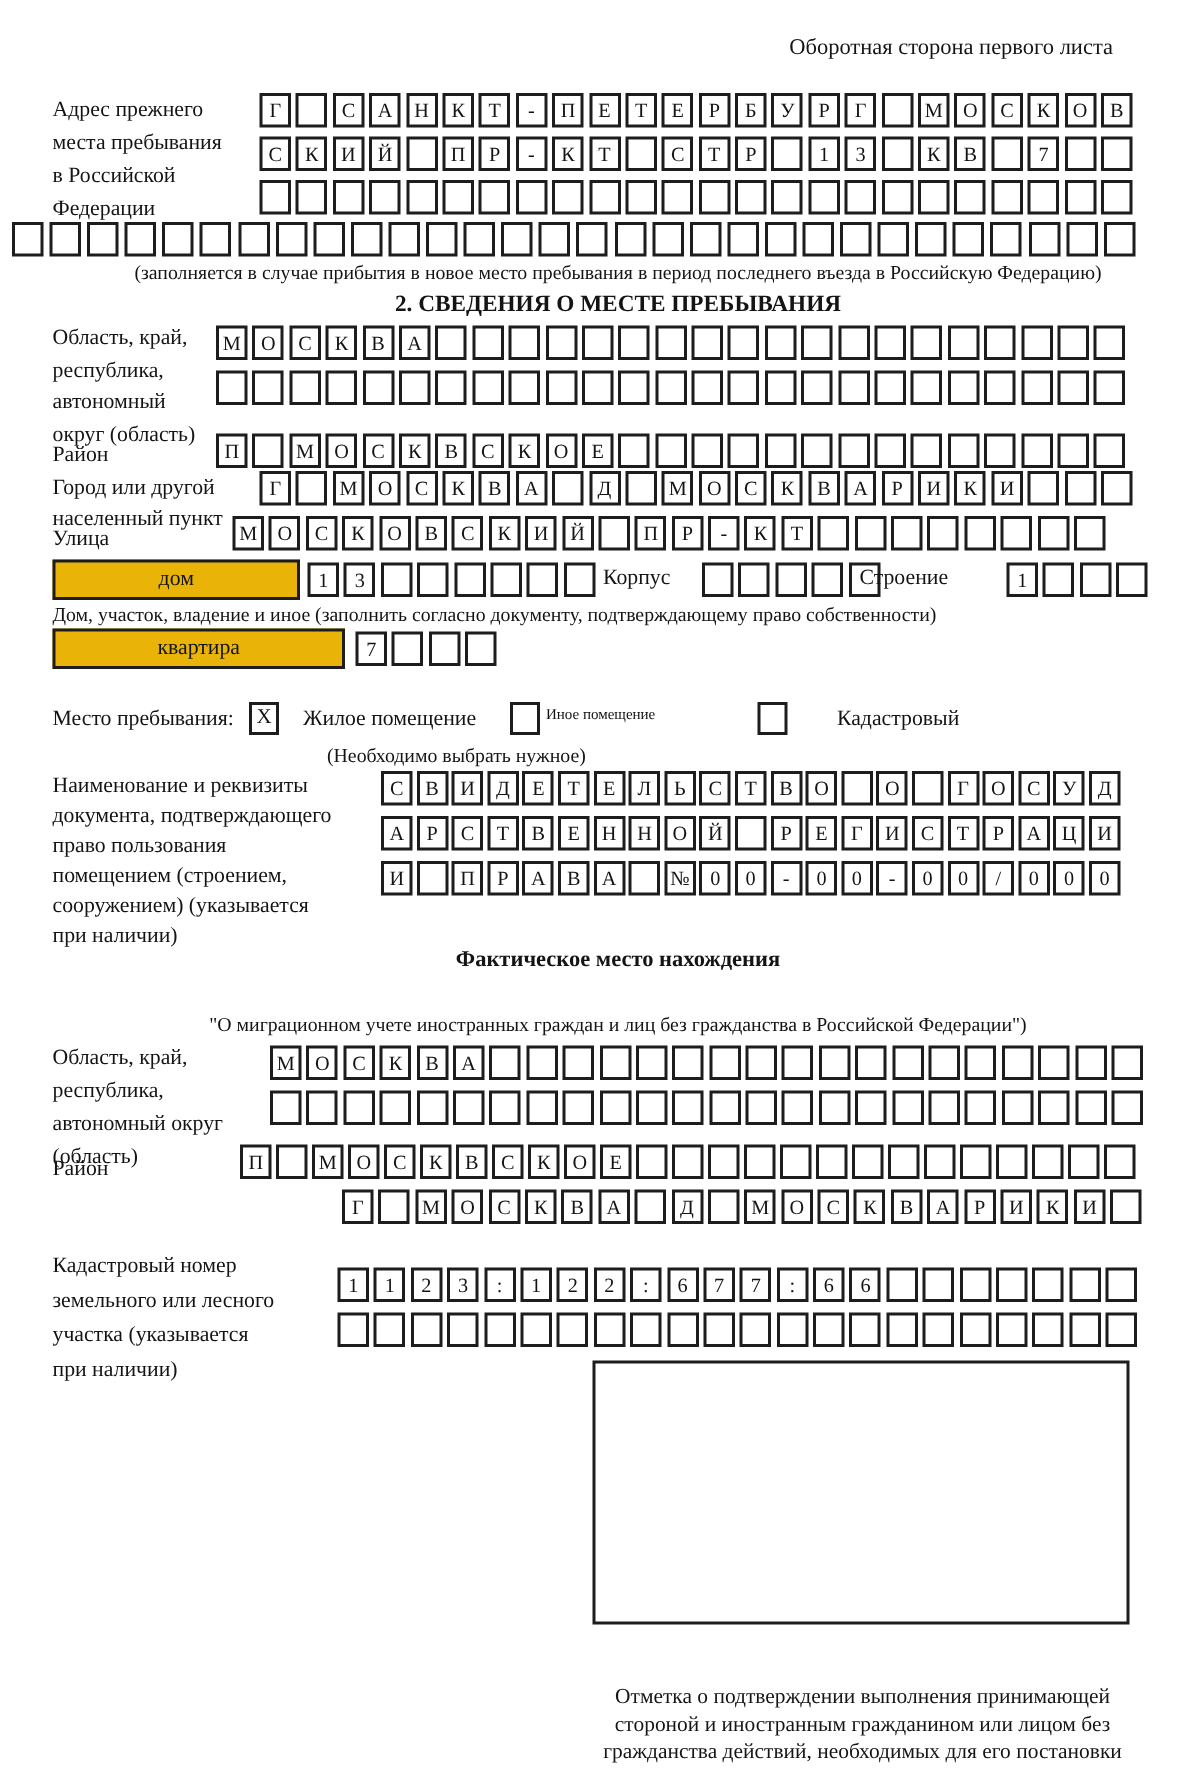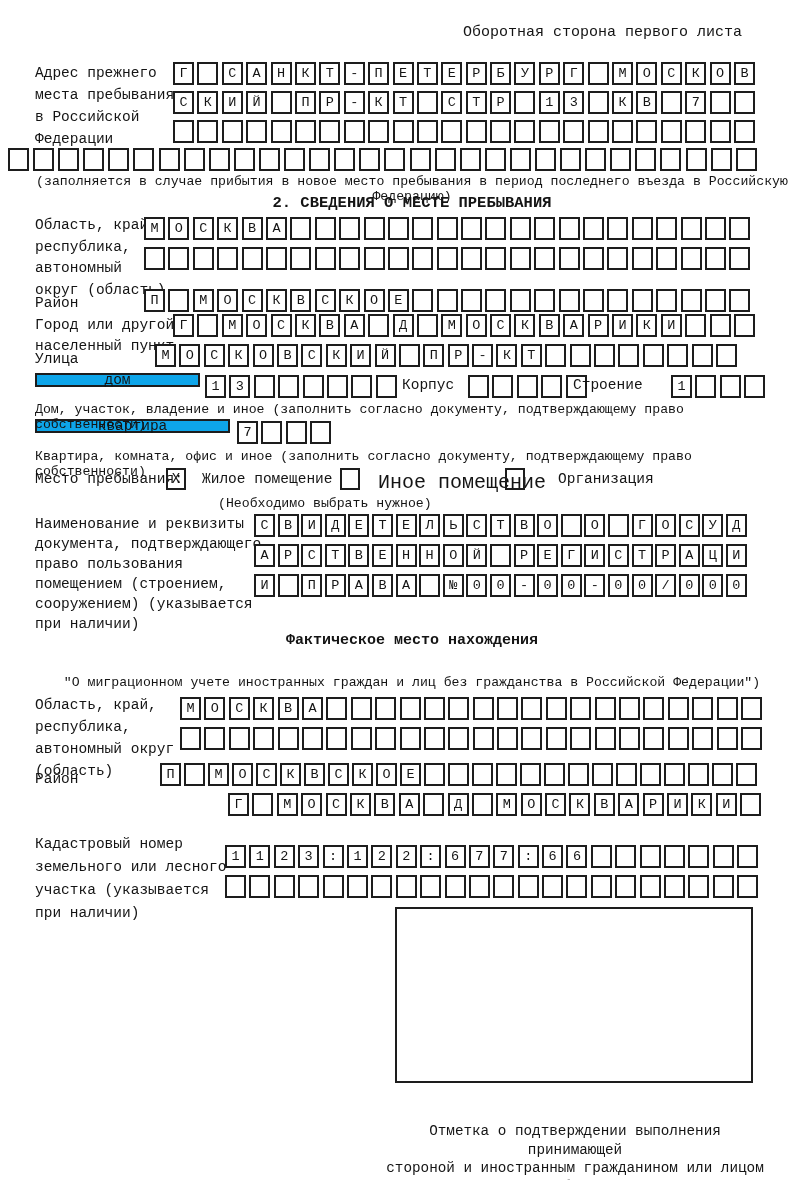--- a/index.html
+++ b/index.html
@@ -1,31 +1,31 @@
 <!DOCTYPE html>
 <html><head>
 <meta charset="utf-8">
 <style>
   html,body{margin:0;padding:0;background:#fff;}
   .page{position:relative;width:800px;height:1180px;background:#fff;color:#141414;
-        font-family:Liberation Mono, monospace;overflow:hidden;}
+        font-family:Liberation Serif, serif;overflow:hidden;}
   .abs{position:absolute;}
   .lbl{font-size:14.5px;line-height:22px;white-space:pre-line;}
   .lh20{line-height:20px;} .lh215{line-height:21.5px;} .lh21{line-height:21px;} .lh23{line-height:23px;}
   .note{font-size:13.2px;white-space:pre-line;}
   .ctr{left:12px;width:800px;text-align:center;}
   .title{font-weight:bold;font-size:15.5px;}
   .row{display:flex;gap:3.4px;}
   .g26{gap:2.6px;} .g3{gap:3px;} .g41{gap:4.1px;}
   .cell{flex:0 0 auto;width:21px;height:23px;box-sizing:border-box;border:2px solid #1d1d1d;
         display:flex;align-items:center;justify-content:center;font-size:13.5px;background:#fff;}
   .cb{width:20px;height:22px;box-sizing:border-box;border:2px solid #1d1d1d;display:flex;
       align-items:center;justify-content:center;font-size:14px;}
-  .wbox{box-sizing:border-box;border:2px solid #1d1d1d;height:14px;display:flex;
-        align-items:center;justify-content:center;font-size:14.5px;background:#0ea5e9;}
+  .wbox{box-sizing:border-box;border:2px solid #1d1d1d;height:27px;display:flex;
+        align-items:center;justify-content:center;font-size:14.5px;background:#eab308;}
   .stamp{box-sizing:border-box;border:2px solid #1d1d1d;background:#fff;}
   .caption{font-size:14.3px;line-height:18.5px;text-align:center;white-space:pre-line;}
 </style>
 </head>
 <body>
 
 <div class="page">
 
   <div class="abs" style="top:24px;right:58px;font-size:15px;">Оборотная сторона первого листа</div>
 
@@ -320,29 +320,28 @@
     </div>
   <div class="abs wbox" style="top:419px;left:35px;width:195px;">квартира</div>
 
   <div class="abs note" style="top:402px;left:35px;">Дом, участок, владение и иное (заполнить согласно документу, подтверждающему право собственности)</div>
   <div class="abs row" style="top:421px;left:237px;">
       <span class="cell">7</span>
       <span class="cell"></span>
       <span class="cell"></span>
       <span class="cell"></span>
     </div>
-  <div class="abs note" style="top:449px;left:35px;">Квартира, комната, офис и иное (заполнить согласно документу, подтверждающему право собственности)</div>
 
   <div class="abs" style="top:471px;left:35px;font-size:14.5px;">Место пребывания:</div>
   <div class="abs cb" style="top:468px;left:166px;">X</div>
   <div class="abs" style="top:471px;left:202px;font-size:14.5px;">Жилое помещение</div>
   <div class="abs cb" style="top:468px;left:340px;"></div>
-  <div class="abs" style="top:471px;left:378px;font-size:20px;">Иное помещение</div>
+  <div class="abs" style="top:471px;left:364px;font-size:10px;">Иное помещение</div>
   <div class="abs cb" style="top:468px;left:505px;"></div>
-  <div class="abs" style="top:471px;left:558px;font-size:14.5px;">Организация</div>
+  <div class="abs" style="top:471px;left:558px;font-size:14.5px;">Кадастровый</div>
   <div class="abs note" style="top:496px;left:218px;">(Необходимо выбрать нужное)</div>
 
   <div class="abs lbl lh20" style="top:514px;left:35px;">Наименование и реквизиты
 документа, подтверждающего
 право пользования
 помещением (строением,
 сооружением) (указывается
 при наличии)</div>
   <div class="abs row g26" style="top:514px;left:254px;">
       <span class="cell">С</span>

